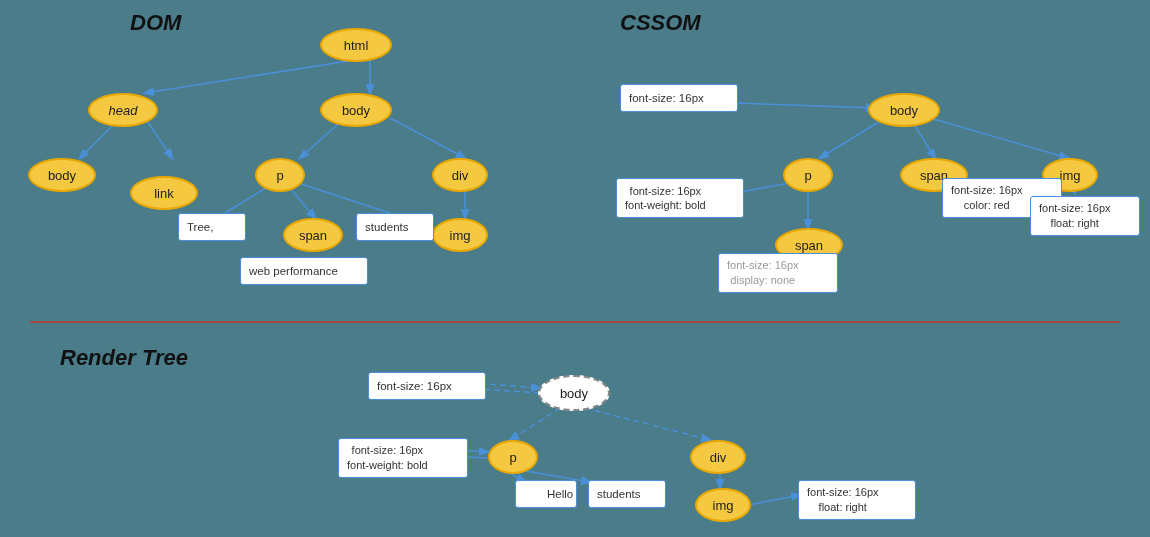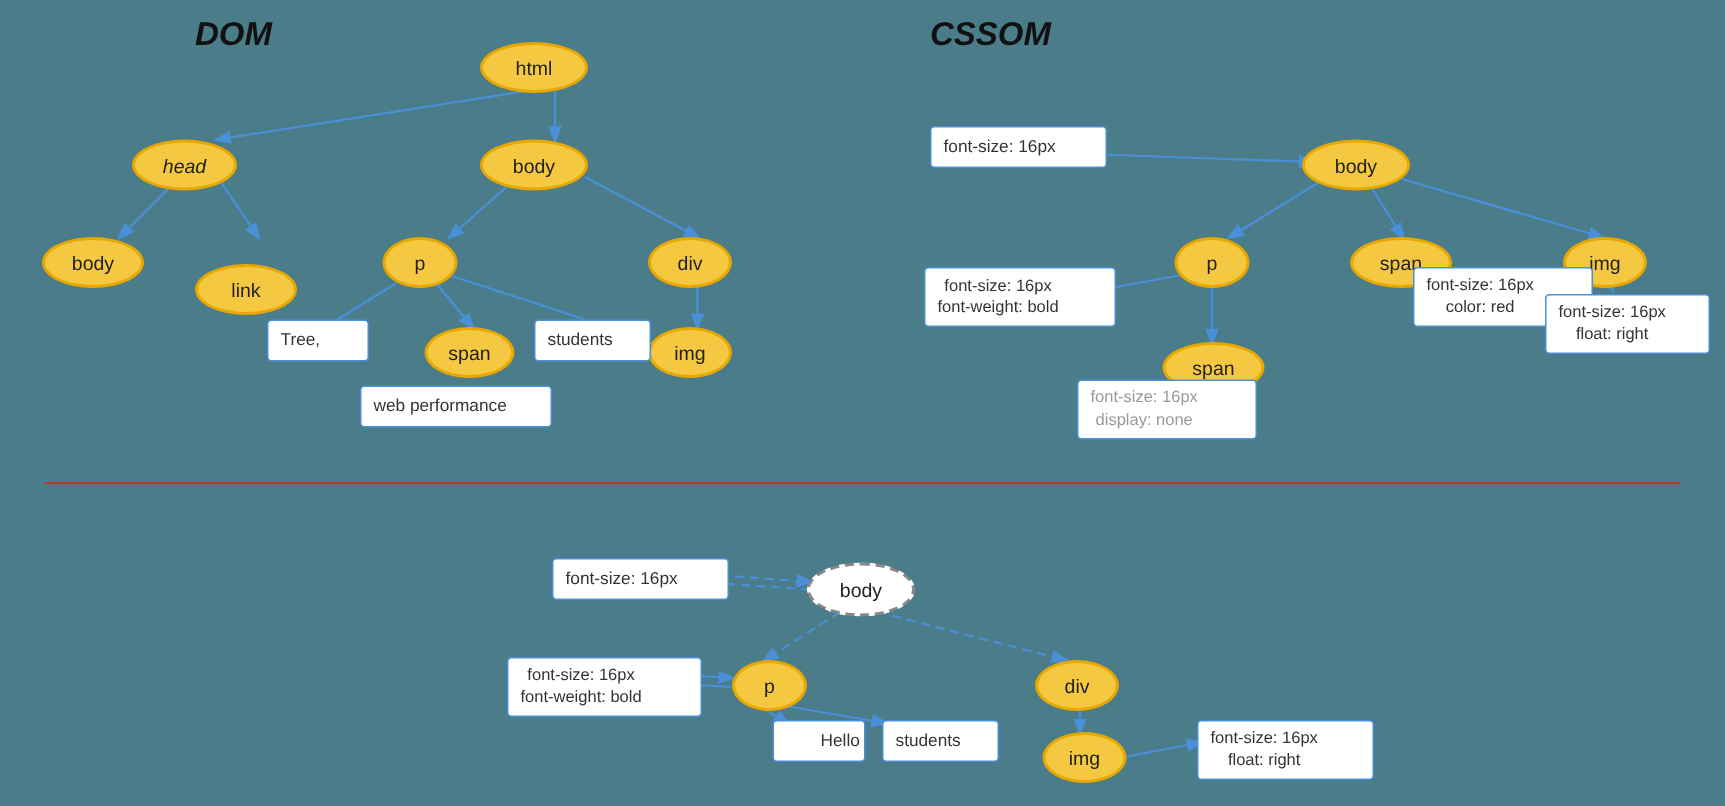--- a/index.html
+++ b/index.html
@@ -157,20 +157,21 @@
         <path d="M0,0 L0,6 L8,3 z" fill="#4a90d9"></path>
       </marker>
       <marker id="arrow-blue-dash" markerWidth="8" markerHeight="8" refX="6" refY="3" orient="auto">
         <path d="M0,0 L0,6 L8,3 z" fill="#4a90d9"></path>
       </marker>
     </defs>
   </svg>
 
   <div class="section-label" style="left:130px; top:10px;">DOM</div>
   <div class="section-label" style="left:620px; top:10px;">CSSOM</div>
+  <div class="section-label" style="left:60px; top:345px;">Render Tree</div>
 
   <div class="node-oval" style="left:320px; top:28px; width:72px; height:34px;">
     <span>html</span>
   </div>
 
   <div class="node-oval" style="left:88px; top:93px; width:70px; height:34px;font-style:italic;">
     <span>head</span>
   </div>
 
   <div class="node-oval" style="left:320px; top:93px; width:72px; height:34px;">

